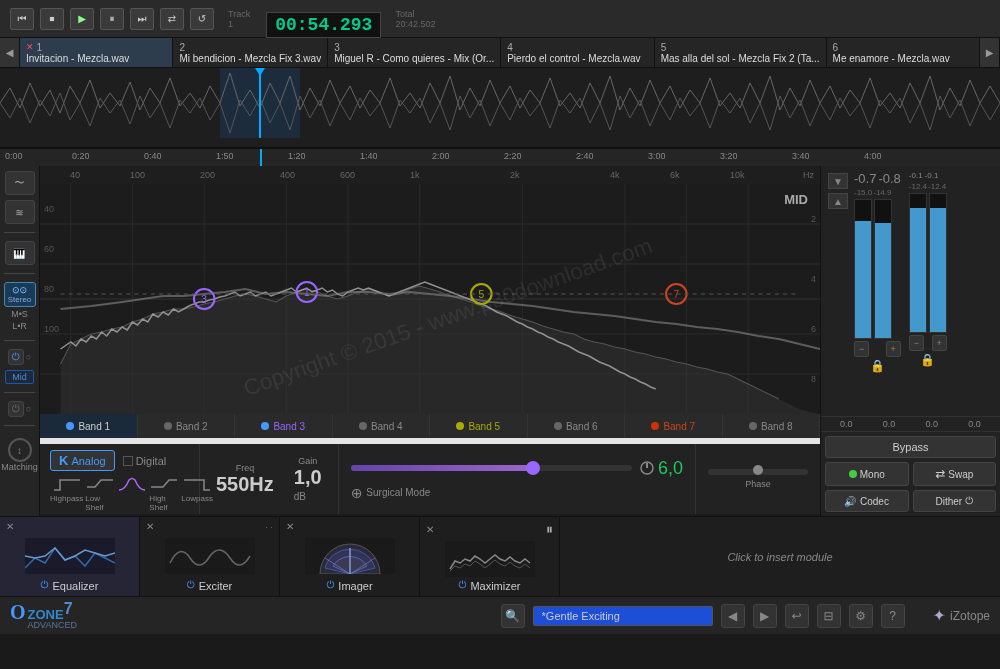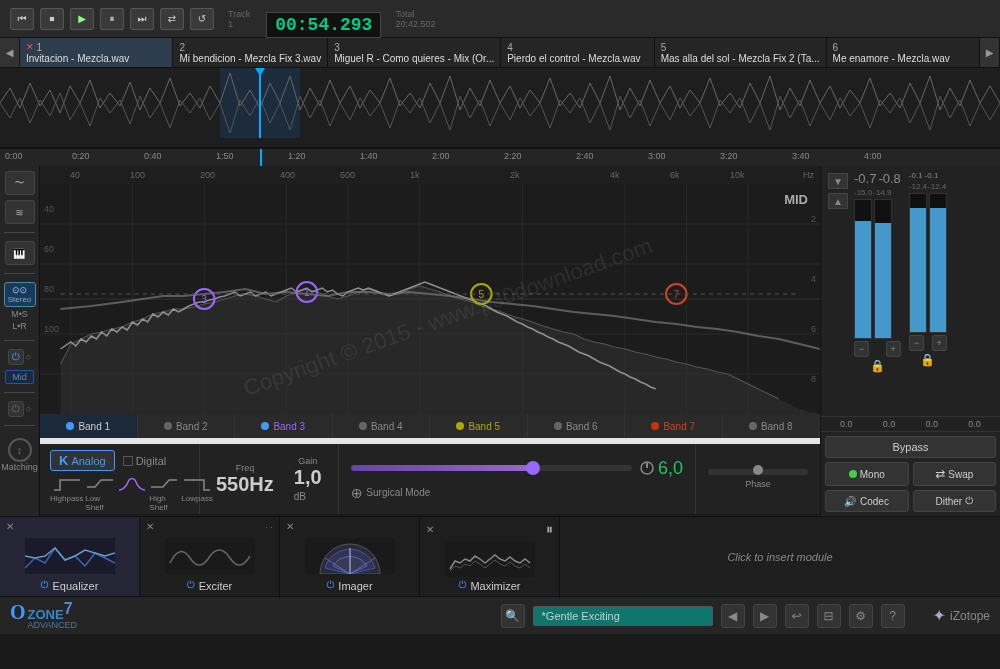--- a/index.html
+++ b/index.html
@@ -334,21 +334,21 @@
     }
     .ozone-logo {
       display: flex;
       align-items: baseline;
       gap: 2px;
     }
     .ozone-o { color: #4499ff; font-size: 20px; font-weight: bold; font-family: serif; }
     .ozone-text { color: #3388cc; font-size: 13px; font-weight: bold; }
     .ozone-sub { color: #557799; font-size: 9px; }
     .preset-input {
-      background: #0f766e;
+      background: #1d4ed8;
       border: 1px solid #555;
       color: #ccc;
       padding: 3px 8px;
       font-size: 11px;
       width: 180px;
       border-radius: 2px;
     }
     .toolbar-btn {
       background: #333;
       border: 1px solid #444;

